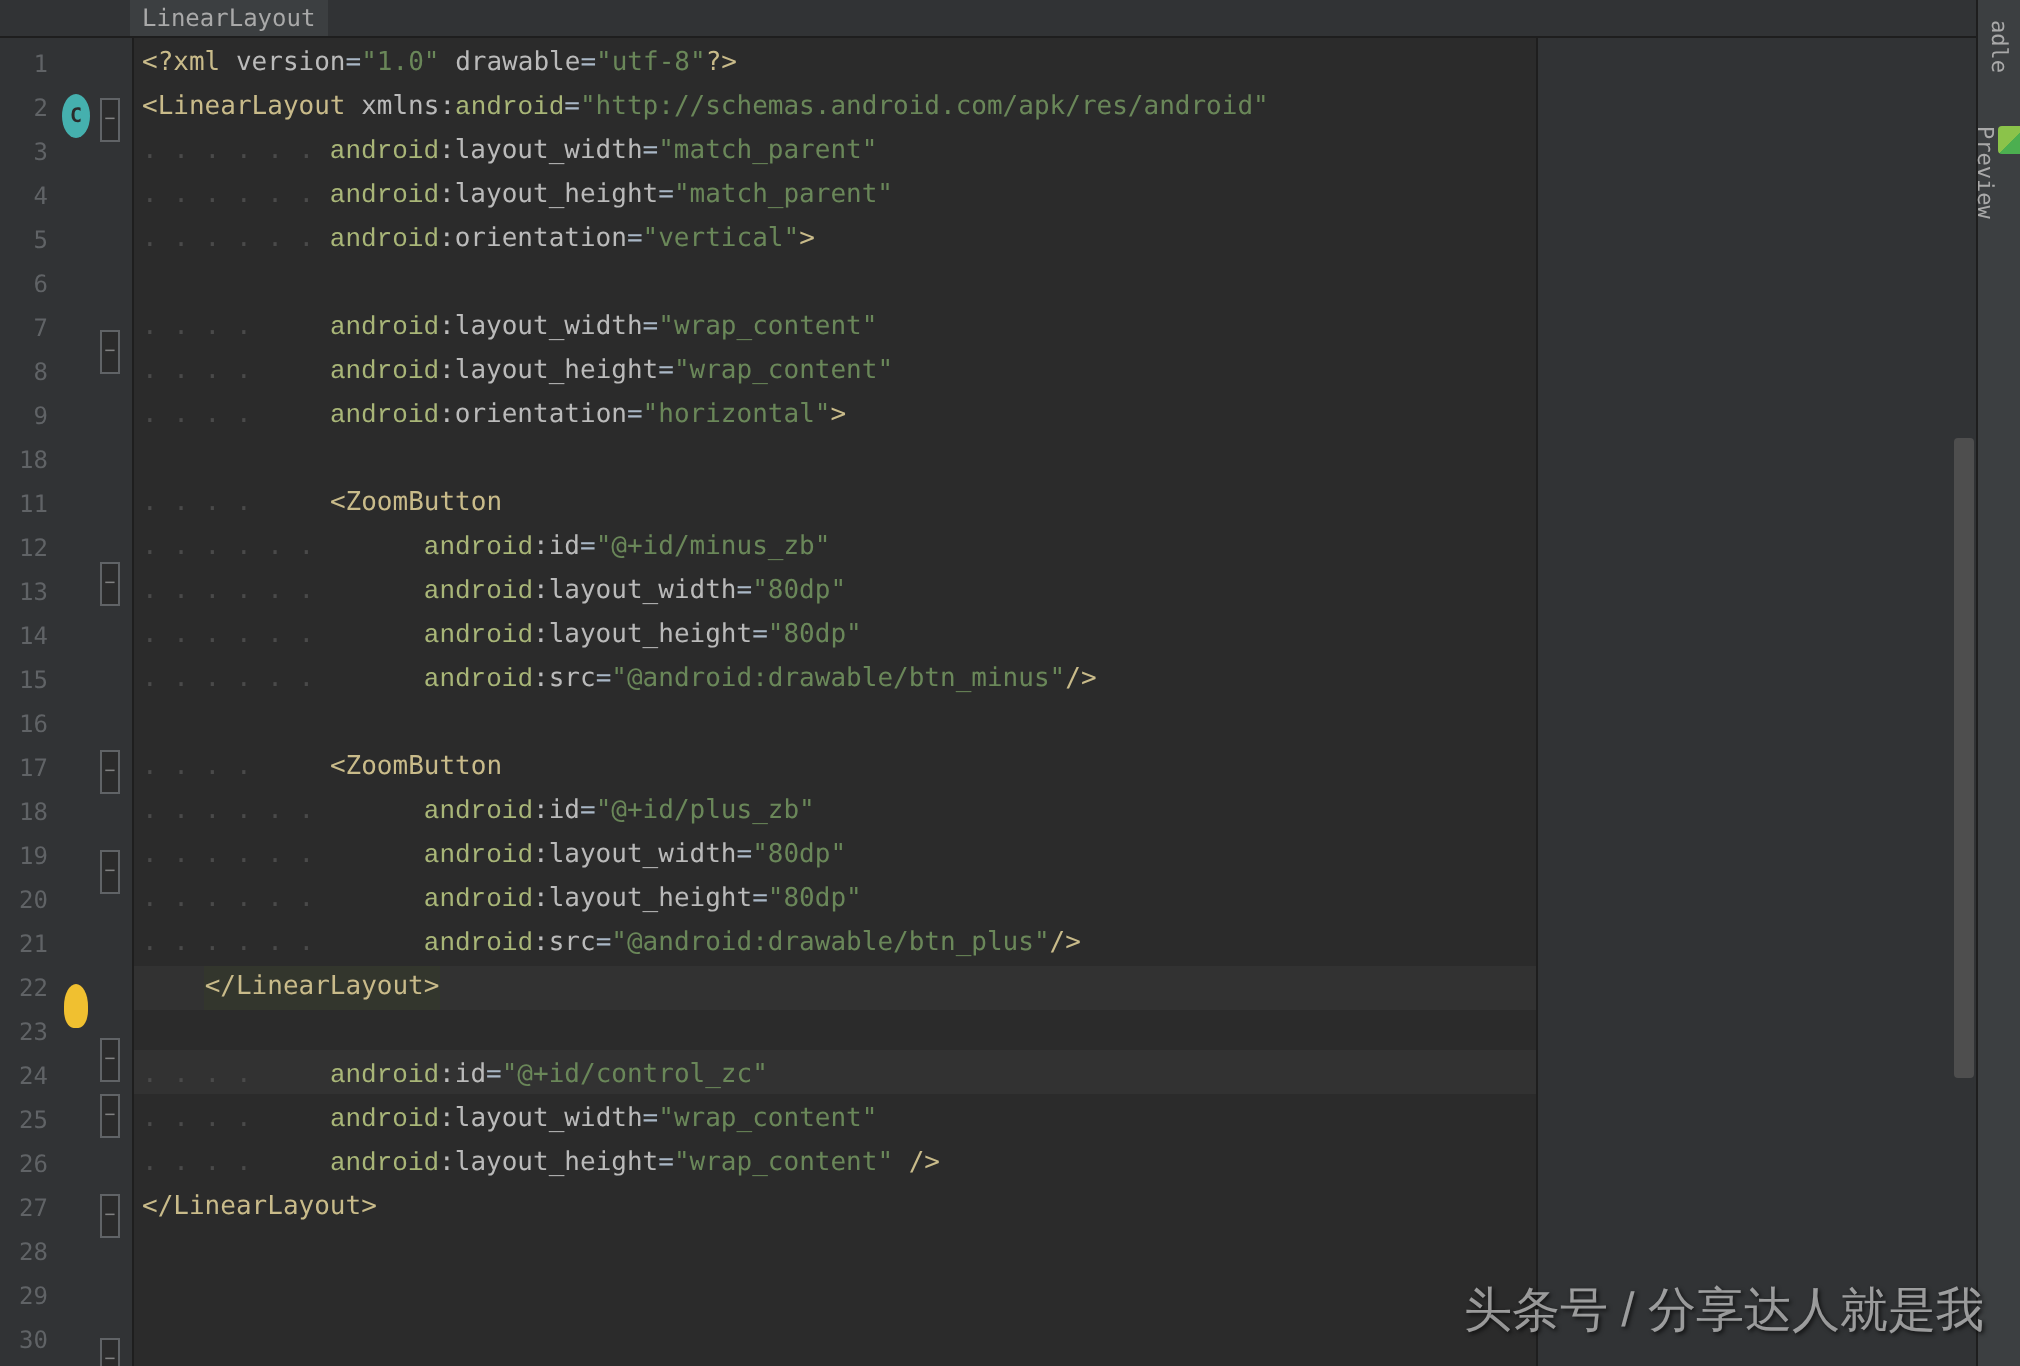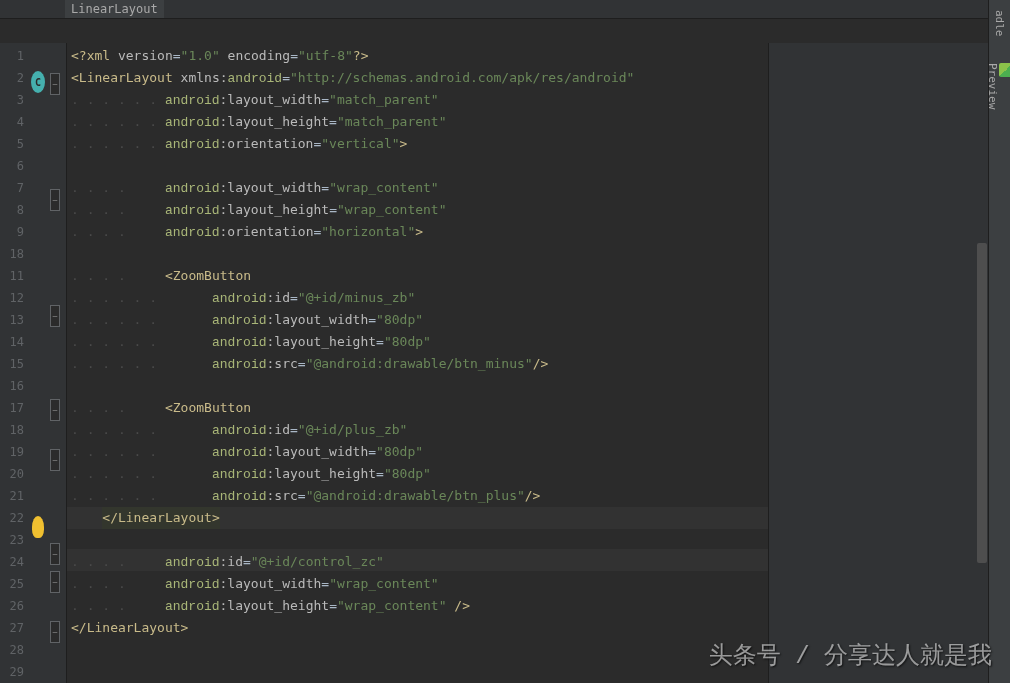--- a/index.html
+++ b/index.html
@@ -5,21 +5,21 @@
 * { margin: 0; padding: 0; box-sizing: border-box; }
 body {
   background: #2b2b2b;
   font-family: "Consolas", "Monaco", monospace;
   font-size: 13px;
   width: 1010px;
   height: 683px;
   overflow: hidden;
   display: flex;
 }
-.main { flex: 1; display: flex; flex-direction: column; gap: 24px; }
+.main { flex: 1; display: flex; flex-direction: column; }
 .breadcrumb {
   background: #313335;
   height: 20px;
   display: flex;
   align-items: center;
   padding-left: 65px;
   color: #a9a9a9;
   font-size: 12px;
   border-bottom: 1px solid #1e1e1e;
 }
@@ -104,21 +104,21 @@
   position: absolute; right: 0; top: 20px; width: 12px;
   height: calc(100% - 20px); background: #313335;
 }
 .scroll-thumb {
   position: absolute; right: 1px; width: 10px;
   background: #4e4e4e; border-radius: 2px;
 }
 .watermark {
   position: absolute; right: 18px; bottom: 12px;
   color: rgba(255,255,255,0.55); font-size: 24px;
-  font-family: Liberation Mono, monospace;
+  font-family: Liberation Sans, sans-serif;
   text-shadow: 1px 1px 2px rgba(0,0,0,0.7);
   z-index: 100; pointer-events: none;
 }
 </style>
 </head>
 <body>
 
 <div class="main">
   <div class="breadcrumb">
     <span class="breadcrumb-item">LinearLayout</span>
@@ -237,21 +237,21 @@
           </div>
           <div></div>
           <div></div>
           <div>
             <div class="fold-minus"></div>
           </div>
         </div>
     </div>
     <div class="code">
       <div class="highlight-bar"></div>
-      <div class="code-line"><span class="punct">&lt;?</span><span class="tag">xml</span> <span class="attr">version</span><span class="eq">=</span><span class="str">"1.0"</span> <span class="attr">encoding</span><span class="eq">=</span><span class="str">"utf-8"</span><span class="punct">?&gt;</span></div>
+      <div class="code-line"><span class="punct">&lt;?</span><span class="tag">xml</span> <span class="attr">version</span><span class="eq">=</span><span class="str">"1.0"</span> <span class="attr">drawable</span><span class="eq">=</span><span class="str">"utf-8"</span><span class="punct">?&gt;</span></div>
       <div class="code-line"><span class="punct">&lt;</span><span class="tag">LinearLayout</span> <span class="attr">xmlns:</span><span class="attr-ns">android</span><span class="eq">=</span><span class="str">"http://schemas.android.com/apk/res/android"</span></div>
       <div class="code-line"><span class="dots">. . . . . . </span><span class="attr-ns">android</span><span class="attr">:layout_width</span><span class="eq">=</span><span class="str">"match_parent"</span></div>
       <div class="code-line"><span class="dots">. . . . . . </span><span class="attr-ns">android</span><span class="attr">:layout_height</span><span class="eq">=</span><span class="str">"match_parent"</span></div>
       <div class="code-line"><span class="dots">. . . . . . </span><span class="attr-ns">android</span><span class="attr">:orientation</span><span class="eq">=</span><span class="str">"vertical"</span><span class="punct">&gt;</span></div>
       <div class="code-line"></div>
       <div class="code-line"><span class="dots">. . . . </span>    <span class="attr-ns">android</span><span class="attr">:layout_width</span><span class="eq">=</span><span class="str">"wrap_content"</span></div>
       <div class="code-line"><span class="dots">. . . . </span>    <span class="attr-ns">android</span><span class="attr">:layout_height</span><span class="eq">=</span><span class="str">"wrap_content"</span></div>
       <div class="code-line"><span class="dots">. . . . </span>    <span class="attr-ns">android</span><span class="attr">:orientation</span><span class="eq">=</span><span class="str">"horizontal"</span><span class="punct">&gt;</span></div>
       <div class="code-line"></div>
       <div class="code-line"><span class="dots">. . . . </span>    <span class="punct">&lt;</span><span class="tag">ZoomButton</span></div>

